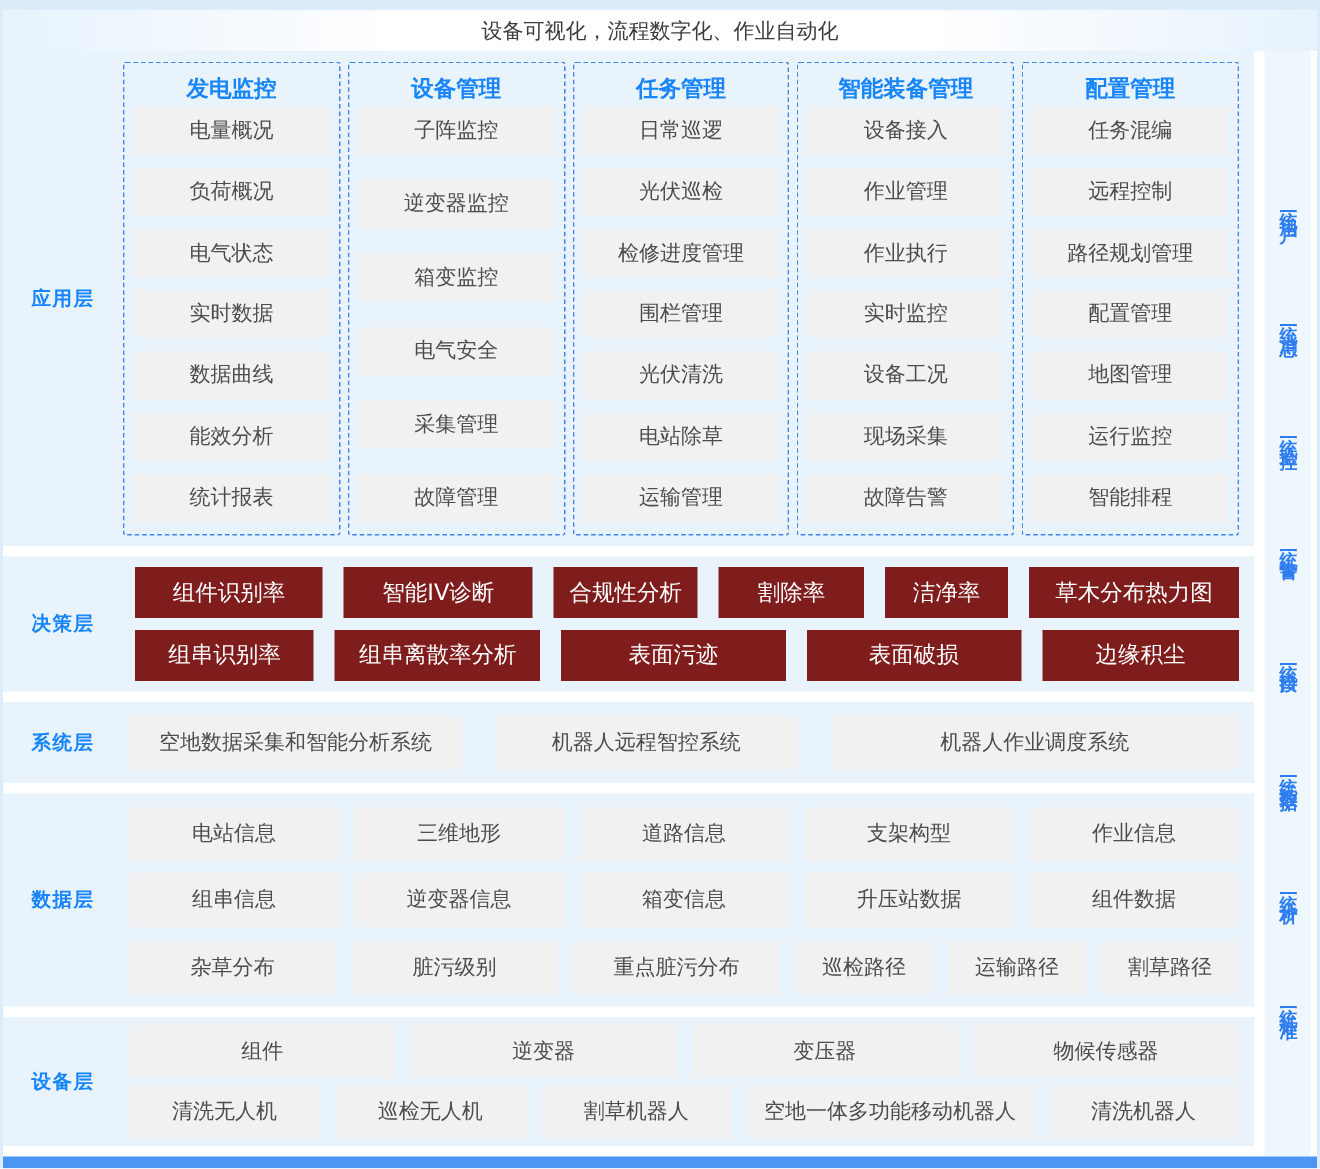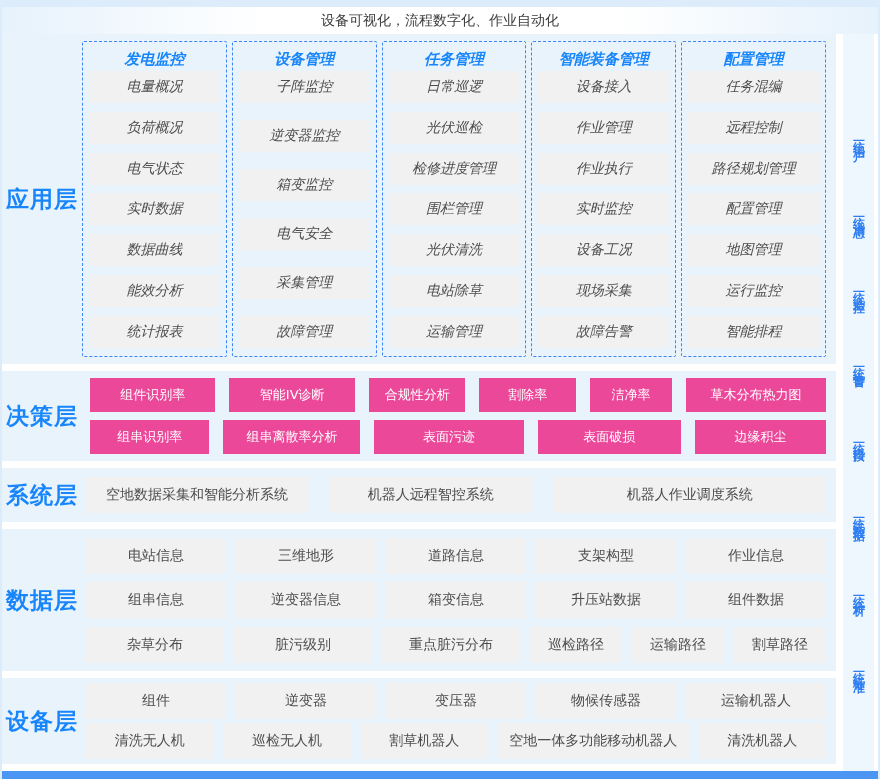--- a/index.html
+++ b/index.html
@@ -16,27 +16,27 @@
     height:27px; flex:0 0 auto; 
     background:linear-gradient(90deg,#e6f2fc 0%,#ffffff 30%,#ffffff 70%,#e6f2fc 100%);
     display:flex; align-items:center; justify-content:center;
     font-size:14px; color:#3c3c3c;
   }
   .main{ flex:1; display:flex; min-height:0; }
   .bands{ flex:1; display:flex; flex-direction:column; gap:7px; min-width:0; }
   .band{ background:#e8f3fc; display:flex; flex:0 0 auto; }
   .band-label{
     width:80px; flex:0 0 auto; display:flex; align-items:center; justify-content:center;
-    color:#1886fa; font-weight:bold; font-size:23px; letter-spacing:1px;
+    color:#1886fa; font-weight:bold; font-size:13px; letter-spacing:1px;
   }
   .band-content{ flex:1; min-width:0; padding-right:10px; }
 
   
   .band.application{ height:330px; }
-  .app-cols{ height:100%; display:flex; gap:5px; padding:7px 0;font-style:italic; }
+  .app-cols{ height:100%; display:flex; gap:5px; padding:7px 0; }
   .app-col{
     flex:1; border:1px dashed #3d84f5; border-radius:2px;
     padding:5px 6px 8px; display:flex; flex-direction:column; min-width:0;
   }
   .app-col-header{
     height:24px; line-height:24px; text-align:center;
     color:#1886fa; font-weight:bold; font-size:15px; flex:0 0 auto;
   }
   .app-items{ flex:1; display:flex; flex-direction:column; justify-content:space-between; }
   .gray-box{
@@ -44,21 +44,21 @@
     height:32px; display:flex; align-items:center; justify-content:center;
     white-space:nowrap; overflow:hidden;
   }
   .gray-box.tall{ height:36px; }
 
   
   .band.decision{ height:90px; }
   .rows-wrap{ height:100%; display:flex; flex-direction:column; justify-content:space-evenly; }
   .btn-row{ display:flex; gap:14px; padding-left:8px; }
   .blue-btn{
-    background:#ec4899; color:#ffffff; font-size:13px;
+    background:#7f1d1d; color:#ffffff; font-size:15px;
     height:34px; display:flex; align-items:center; justify-content:center;
     white-space:nowrap; overflow:hidden;
   }
   .decision-row1 > :nth-child(1){ flex:1.3; }
   .decision-row1 > :nth-child(2){ flex:1.3; }
   .decision-row1 > :nth-child(3){ flex:1.0; }
   .decision-row1 > :nth-child(4){ flex:1.0; }
   .decision-row1 > :nth-child(5){ flex:0.85; }
   .decision-row1 > :nth-child(6){ flex:1.45; }
   .decision-row2 > :nth-child(1){ flex:1.0; }
@@ -249,21 +249,20 @@
 
       <div class="band device">
         <div class="band-label">设备层</div>
         <div class="band-content">
           <div class="rows-wrap">
               <div class="box-row device-row1">
                 <div class="gray-box tall">组件</div>
                 <div class="gray-box tall">逆变器</div>
                 <div class="gray-box tall">变压器</div>
                 <div class="gray-box tall">物候传感器</div>
-                <div class="gray-box tall">运输机器人</div>
               </div>
               <div class="box-row device-row2">
                 <div class="gray-box tall">清洗无人机</div>
                 <div class="gray-box tall">巡检无人机</div>
                 <div class="gray-box tall">割草机器人</div>
                 <div class="gray-box tall">空地一体多功能移动机器人</div>
                 <div class="gray-box tall">清洗机器人</div>
               </div>
             </div>
         </div>

